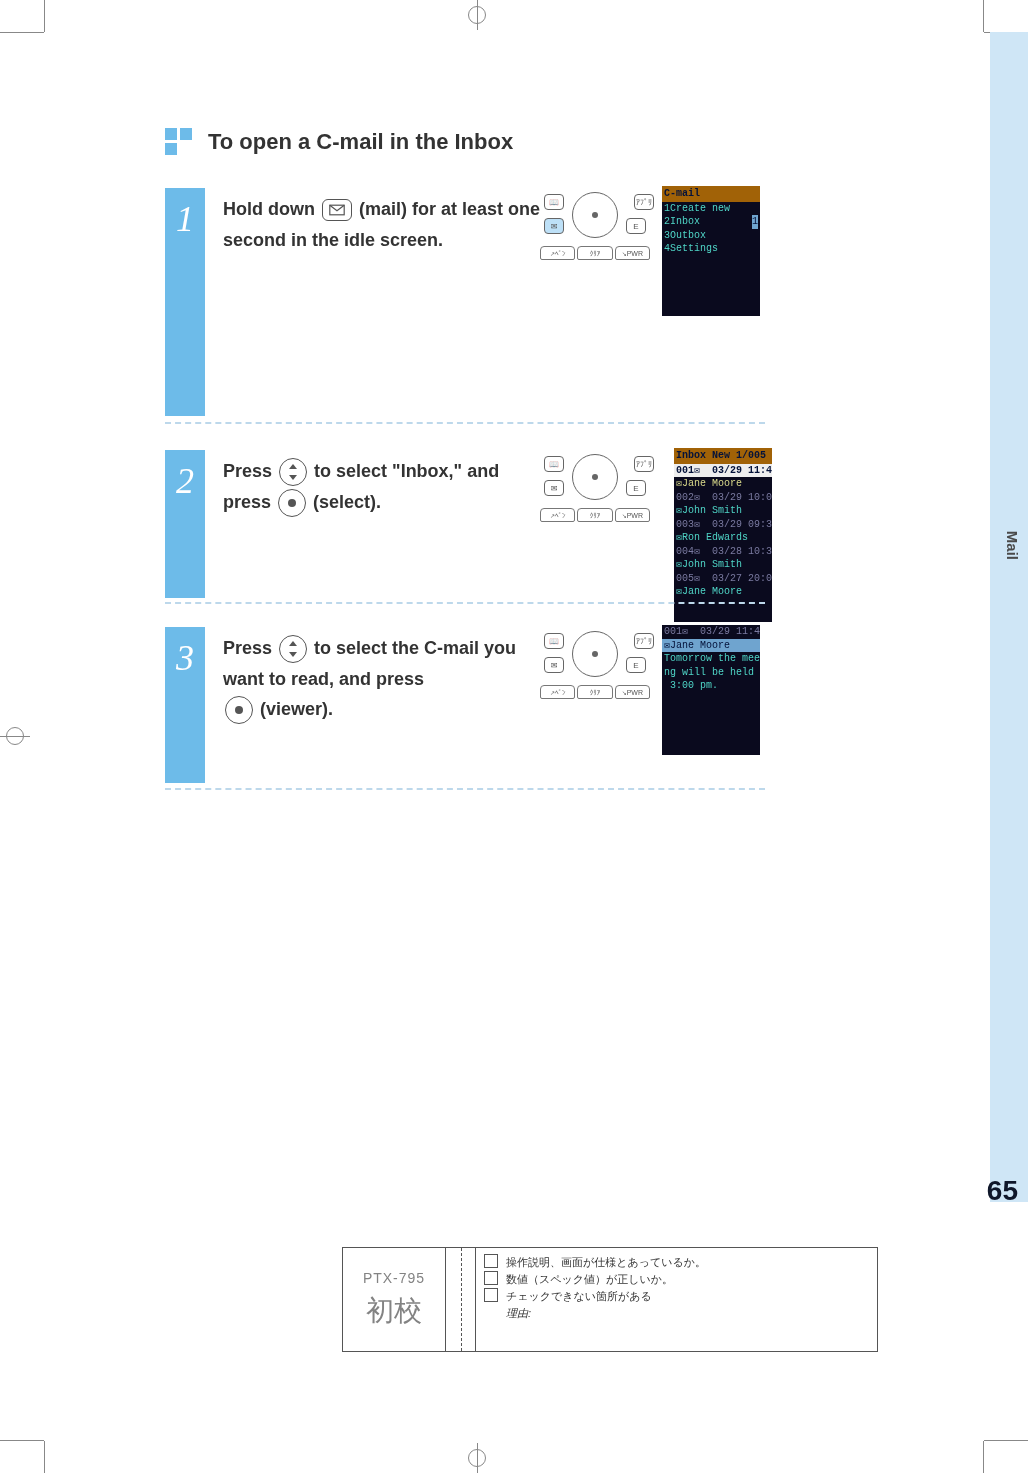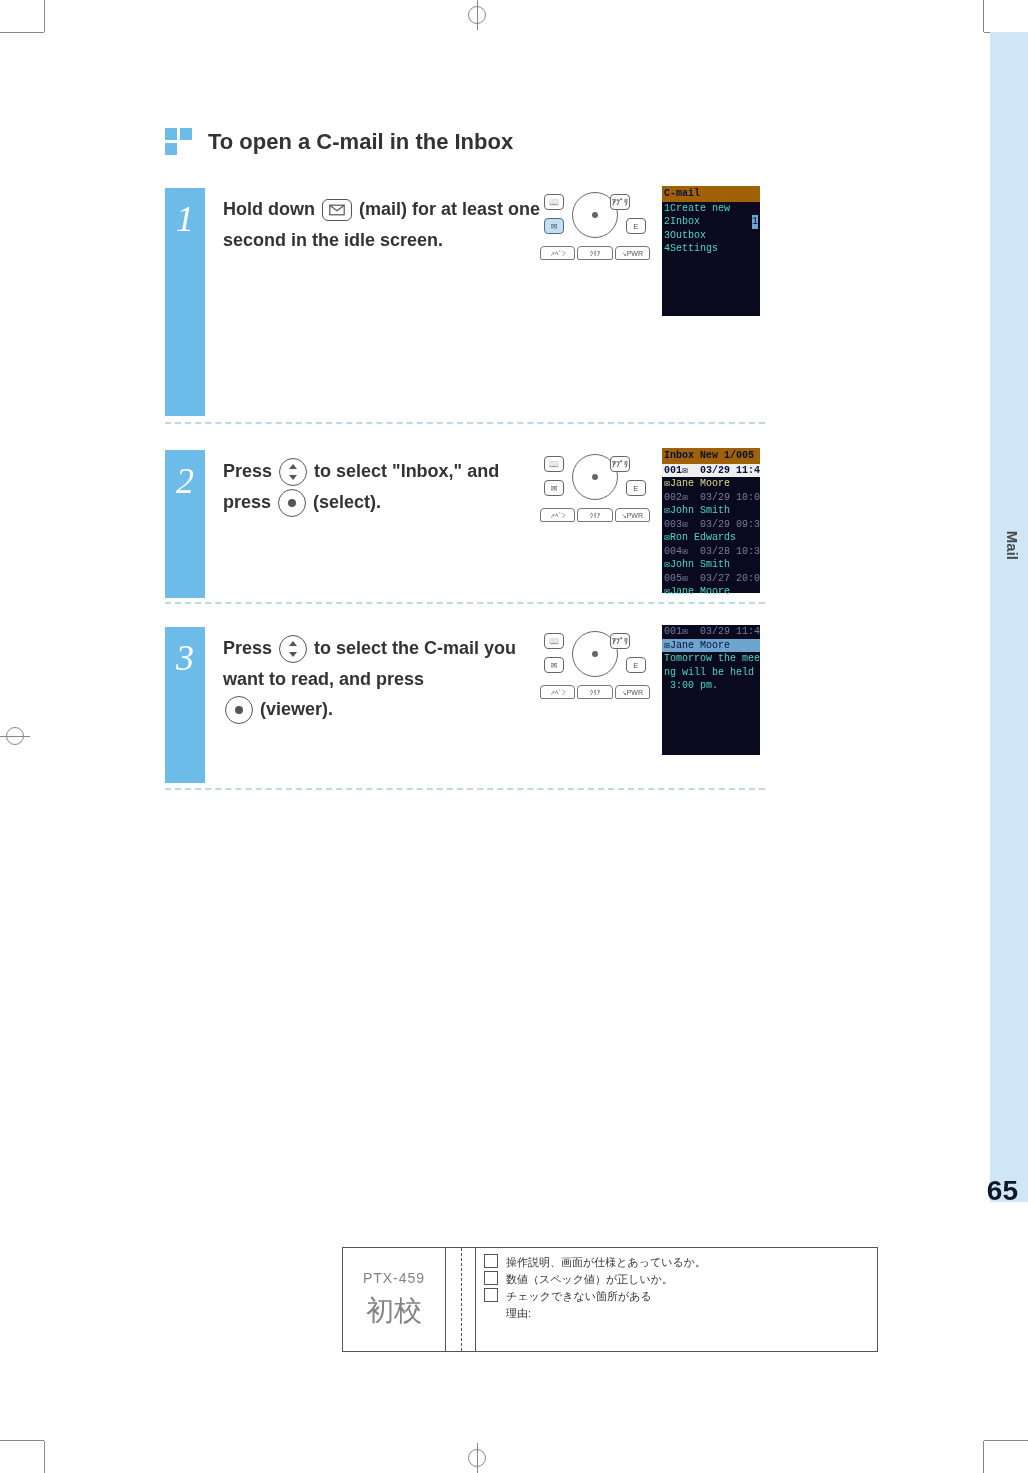--- a/index.html
+++ b/index.html
@@ -172,21 +172,21 @@
   }
   .kp-circle::before {
     content:''; position:absolute; left:50%; top:50%; transform:translate(-50%,-50%);
     width:6px; height:6px; background:#666; border-radius:50%;
   }
   .kp-side {
     position:absolute; width:20px; height:16px; border:1.5px solid #666; border-radius:4px; background:#fff;
     font-size:8px; text-align:center; line-height:15px; color:#555;
   }
   .kp-side.tl { left:4px;  top:6px; }
-  .kp-side.tr { left:70px; top:6px;font-weight:bold; }
+  .kp-side.tr { left:94px; top:6px; }
   .kp-side.bl { left:4px;  top:30px; }
   .kp-side.br { left:86px; top:30px; }
   .kp-side.bl.active { background:#bde0f7; }
   .kp-bottom {
     position:absolute; left:0; top:58px; width:110px; display:flex; gap:2px;
   }
   .kp-bottom div {
     flex:1; height:14px; border:1px solid #777; border-radius:4px 4px 2px 2px;
     background:#fff; font-size:7px; display:flex; align-items:center; justify-content:center; color:#555;
   }
@@ -196,21 +196,21 @@
     position:absolute;
     left:497px; top:-2px;
     width:98px;
     background:#0a0a1e;
     color:#c8c8d8;
     font-family: "Courier New", monospace;
     font-size:10px;
     line-height:1.35;
   }
   .step-1 .phone { height:130px; }
-  .step-2 .phone { height:145px; }
+  .step-2 .phone { height:174px;margin-left:12px; }
   .step-3 .phone { height:130px; }
   .phone .titlebar {
     background:#a16207; color:#04123a; font-weight:bold;
     padding:1px 2px;
   }
   .phone .hl { background:#6fa4cf; color:#04123a; }
   .phone .row { padding:0 2px; white-space:pre; overflow:hidden; }
   .phone .cursor { background:#eee; color:#04123a; font-weight:bold; padding:0 2px; }
   .phone .dim { color:#7a7aa0; }
   .phone .teal { color:#4fd4c6; }
@@ -446,25 +446,25 @@
     <div class="row hl">✉Jane Moore</div>
     <div class="row teal">Tomorrow the meeti</div>
     <div class="row teal">ng will be held at</div>
     <div class="row teal"> 3:00 pm.</div>
   </div>
 </div>
 <div class="dash-sep sep-3"></div>
 
 <div class="footer-box">
   <div class="footer-left">
-    <div class="model">PTX-459</div>
+    <div class="model">PTX-795</div>
     <div class="proof">初校</div>
   </div>
   <div class="footer-band">
     <div class="footer-band-dash"></div>
   </div>
   <div class="footer-mid">
     <div class="row"><span class="chk"></span><span>操作説明、画面が仕様とあっているか。</span></div>
     <div class="row"><span class="chk"></span><span>数値（スペック値）が正しいか。</span></div>
     <div class="row"><span class="chk"></span><span>チェックできない箇所がある</span></div>
-    <div class="row" style="padding-left:22px;"><span>理由:</span></div>
+    <div class="row" style="padding-left:22px;font-style:italic;"><span>理由:</span></div>
   </div>
 </div>
 
 </body></html>

